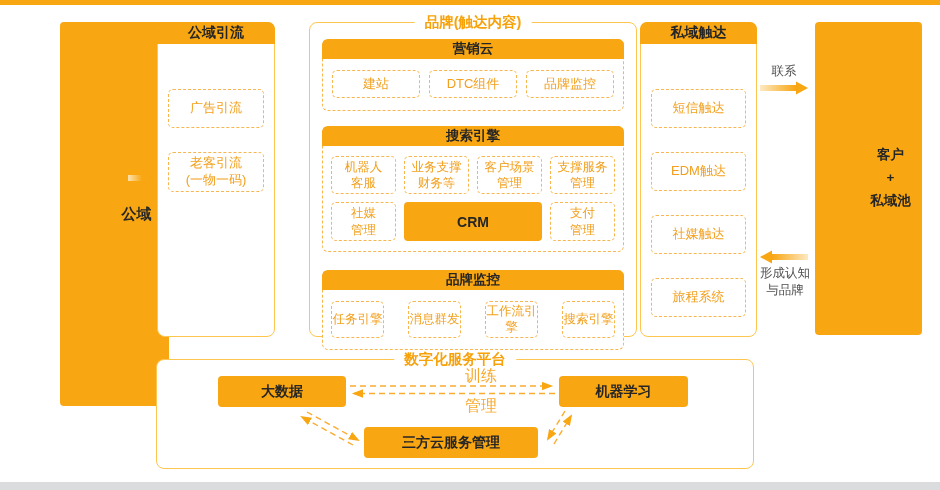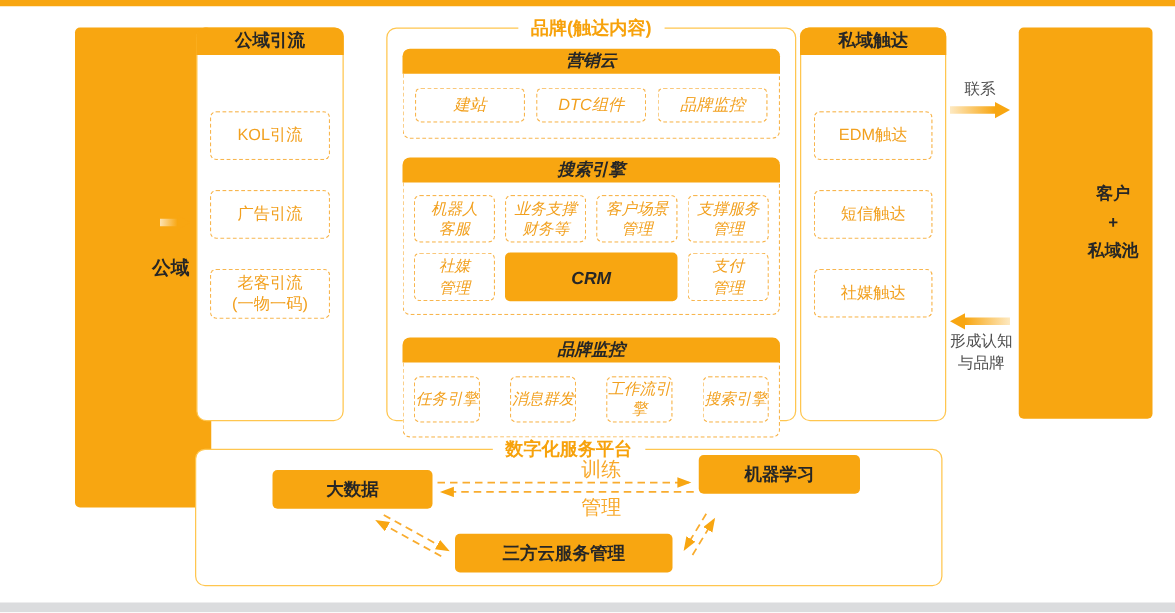--- a/index.html
+++ b/index.html
@@ -42,21 +42,21 @@
     display:flex;align-items:center;justify-content:center;text-align:center;
     font-size:13px;line-height:1.3;min-height:33px;padding:2px 2px;white-space:pre-line;
   }
 
   #brand-panel{left:309px;top:22px;width:326px;height:313px;}
   .float-title{
     position:absolute;top:-10px;left:50%;transform:translateX(-50%);
     background:#fff;padding:0 10px;color:var(--title);font-weight:bold;font-size:14.5px;white-space:nowrap;
   }
   .brand-inner{position:absolute;left:12px;right:12px;top:16px;}
-  .section{border:1px dashed var(--dash);border-radius:6px;background:#fff;font-style:italic;}
+  .section{border:1px dashed var(--dash);border-radius:6px;background:#fff;}
   .section-header{
     height:20px;background:var(--accent);border-radius:6px 6px 0 0;margin:-1px -1px 0 -1px;
     display:flex;align-items:center;justify-content:center;font-weight:bold;font-size:13.5px;color:var(--dark);
   }
   .sec-marketing{margin-bottom:15px;}
   .sec-marketing .sec-content{display:grid;grid-template-columns:repeat(3,1fr);gap:9px;padding:11px 9px 12px 9px;}
   .sec-marketing .dashed-item{min-height:22px;}
   .sec-customer{margin-bottom:18px;}
   .sec-customer .sec-content{display:grid;grid-template-columns:repeat(4,1fr);grid-template-rows:38px 39px;gap:8px;padding:10px 8px;}
   .sec-customer .dashed-item{min-height:0;font-size:12.5px;}
@@ -70,21 +70,21 @@
   .flow-label{position:absolute;color:#4F4F4F;font-size:12.5px;text-align:center;line-height:1.35;}
   #contact-label{left:760px;top:63px;width:48px;}
   #awareness-label{left:754px;top:265px;width:62px;}
 
   #digital-platform{left:156px;top:359px;width:596px;height:108px;}
   .node{
     position:absolute;background:var(--accent);border-radius:4px;display:flex;align-items:center;justify-content:center;
     font-weight:bold;color:var(--dark);font-size:14px;text-align:right;
   }
   #node-bigdata{left:61px;top:16px;width:128px;height:31px;}
-  #node-ml{left:402px;top:4px;width:129px;height:31px;}
+  #node-ml{left:402px;top:16px;width:129px;height:31px;}
   #node-cloud{left:207px;top:67px;width:174px;height:31px;}
   .edge-label{position:absolute;color:#F8A92C;font-size:16px;text-align:right;width:100px;}
   #label-train{left:240px;top:6px;}
   #label-manage{left:240px;top:36px;}
   svg{display:block;}
 </style>
 </head>
 <body>
 
 <div id="canvas">
@@ -102,21 +102,20 @@
           <stop offset="1" stop-color="#F8A611"></stop>
       </linearGradient>
     </defs>
     <rect x="0" y="5" width="14" height="6" fill="url(#g1)"></rect>
     <polygon points="14,2 24,8 14,14" fill="#F8A611"></polygon>
   </svg>
 
   <div class="panel" id="public-funnel">
     <div class="panel-header">公域引流</div>
     <div class="panel-items">
-      <div class="dashed-item">KOL引流</div>
       <div class="dashed-item">广告引流</div>
       <div class="dashed-item">老客引流
 (一物一码)</div>
     </div>
   </div>
 
   <div class="panel" id="brand-panel">
     <div class="float-title">品牌(触达内容)</div>
     <div class="brand-inner">
 
@@ -157,23 +156,24 @@
           <div class="dashed-item">搜索引擎</div>
         </div>
       </div>
 
     </div>
   </div>
 
   <div class="panel" id="private-reach">
     <div class="panel-header">私域触达</div>
     <div class="panel-items">
+      <div class="dashed-item">短信触达</div>
       <div class="dashed-item">EDM触达</div>
-      <div class="dashed-item">短信触达</div>
       <div class="dashed-item">社媒触达</div>
+      <div class="dashed-item">旅程系统</div>
     </div>
   </div>
 
   <div class="flow-label" id="contact-label">联系</div>
   <svg class="abs" style="left:760px;top:80px;" width="48" height="16" viewBox="0 0 48 16">
     <defs>
       <linearGradient id="g2" x1="0" y1="0" x2="1" y2="0">
         <stop offset="0" stop-color="#FDE9C2"></stop>
           <stop offset="1" stop-color="#F8A611"></stop>
       </linearGradient>

